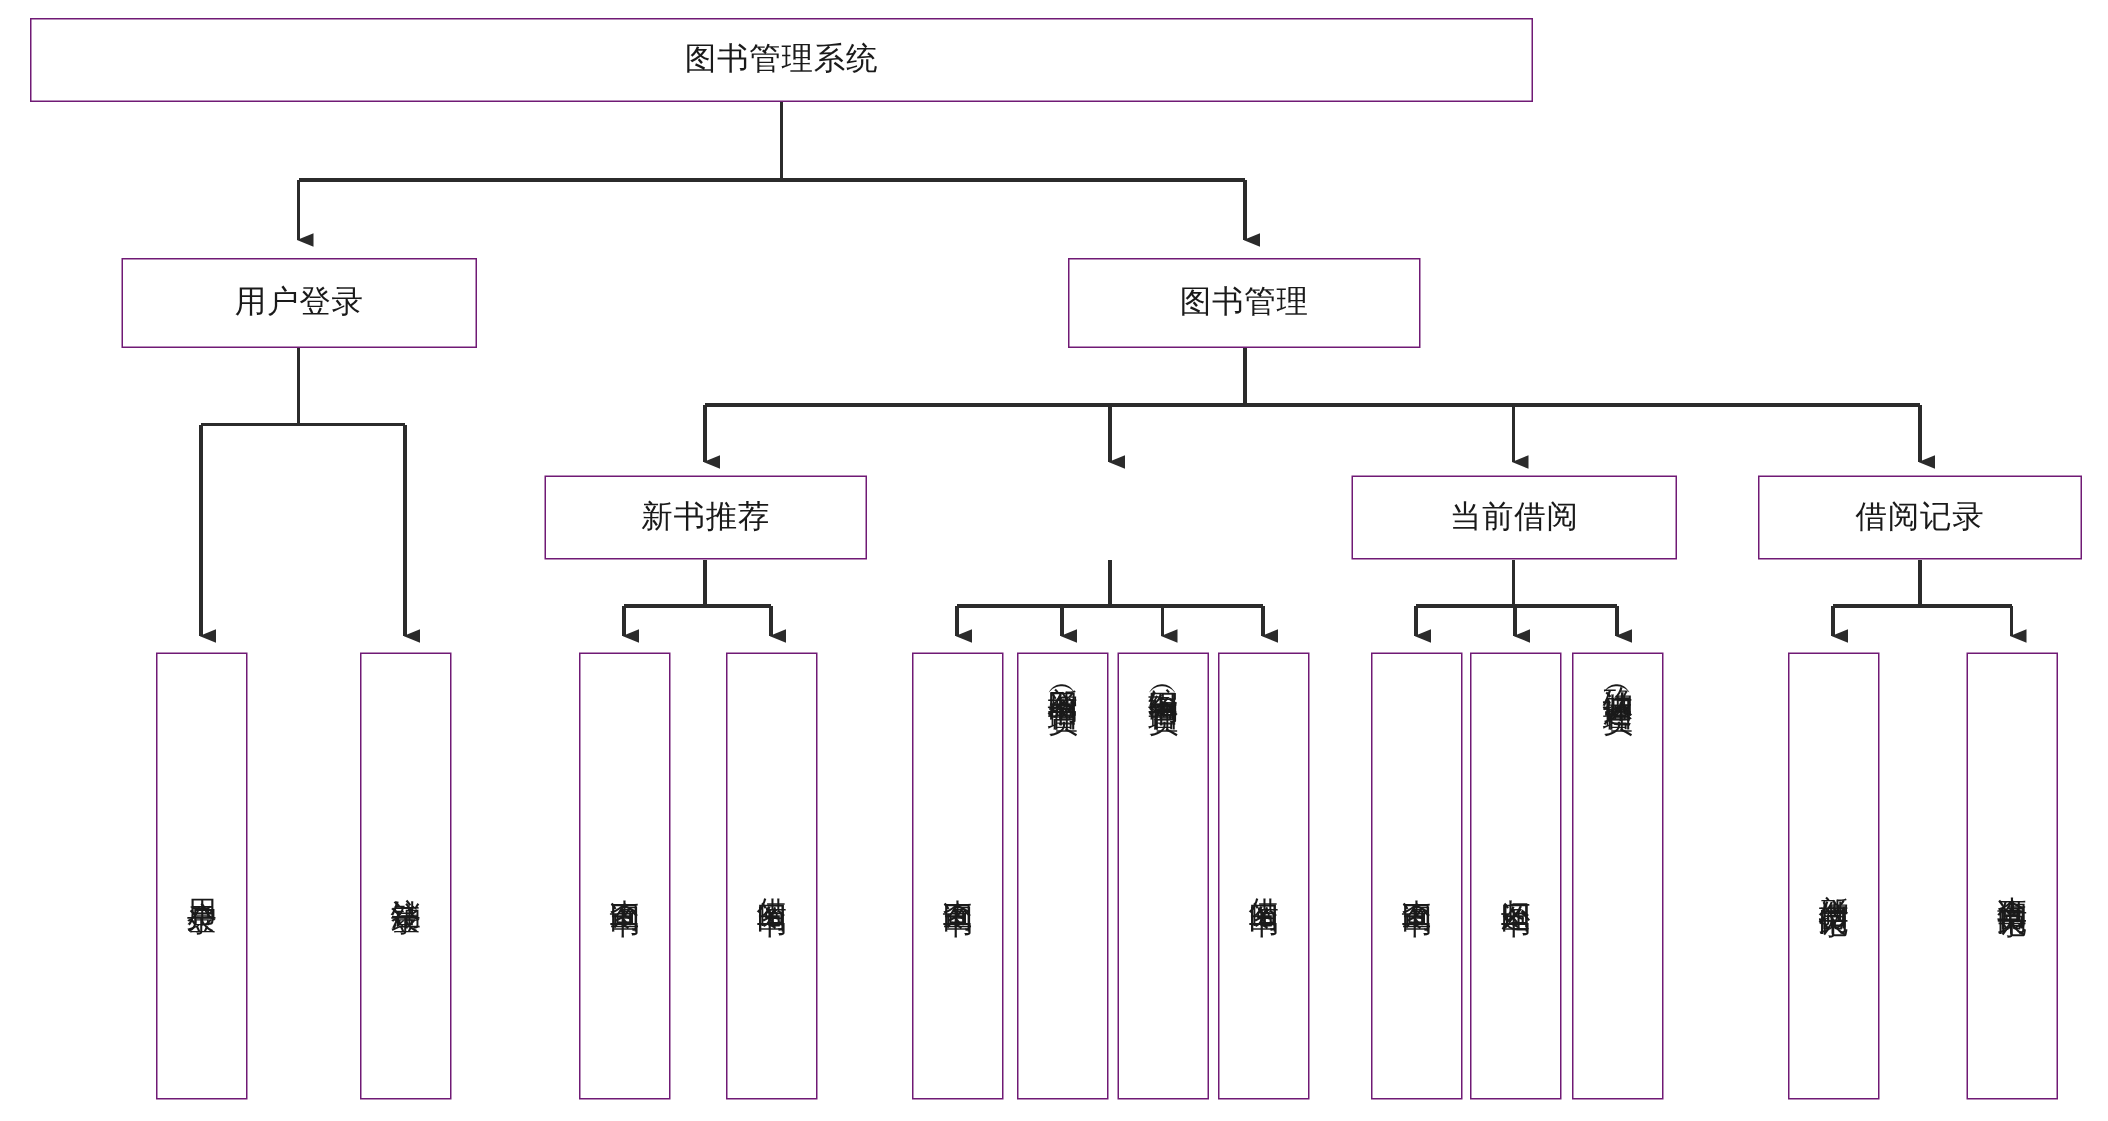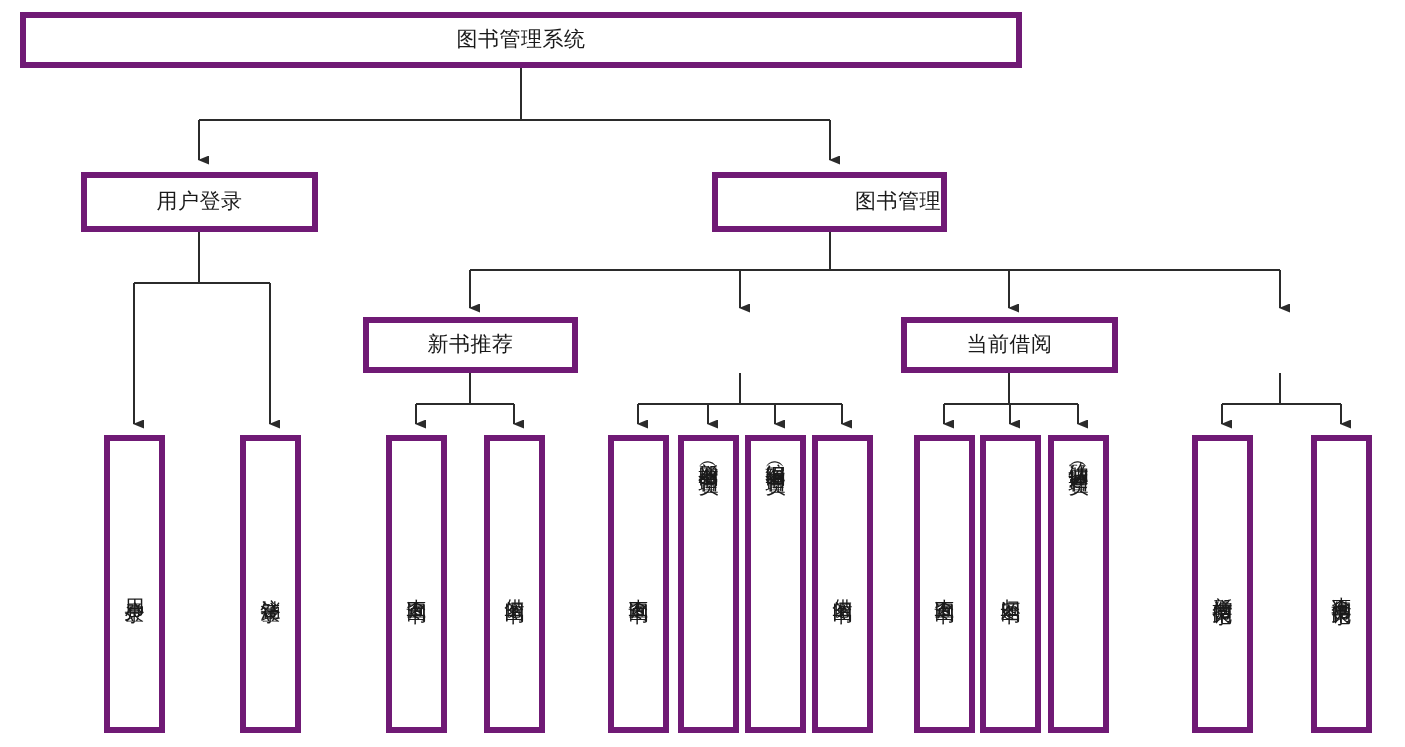--- a/index.html
+++ b/index.html
@@ -15,21 +15,21 @@
     position: relative;
     width: 1405px;
     height: 747px;
     background: #ffffff;
     overflow: hidden;
   }
   .node-box {
     position: absolute;
     box-sizing: border-box;
     background: #ffffff;
-    border: 6px solid #701a75;
+    border: 1px solid #701a75;
     display: flex;
     align-items: center;
     justify-content: center;
     overflow: hidden;
   }
   .node-label-h {
     font-size: 21px;
     color: #1a1a1a;
     line-height: 1.1;
     white-space: nowrap;
@@ -125,33 +125,36 @@
   </svg>
 
   <div class="node-box" style="left:20px; top:12px; width:1002px; height:56px;">
     <span class="node-label-h">图书管理系统</span>
   </div>
 
   <div class="node-box" style="left:81px; top:172px; width:237px; height:60px;">
     <span class="node-label-h">用户登录</span>
   </div>
 
-  <div class="node-box" style="left:712px; top:172px; width:235px; height:60px;justify-content:flex-end;">
+  <div class="node-box" style="left:712px; top:172px; width:235px; height:60px;">
     <span class="node-label-h">图书管理</span>
   </div>
 
   <div class="node-box" style="left:363px; top:317px; width:215px; height:56px;">
     <span class="node-label-h">新书推荐</span>
   </div>
 
 
   <div class="node-box" style="left:901px; top:317px; width:217px; height:56px;">
     <span class="node-label-h">当前借阅</span>
   </div>
 
+  <div class="node-box" style="left:1172px; top:317px; width:216px; height:56px;">
+    <span class="node-label-h">借阅记录</span>
+  </div>
 
   <div class="node-box leaf-box leaf-box-mid" style="left:104px; top:435px; width:61px; height:298px;">
     <span class="node-label-v">用户登录</span>
   </div>
 
   <div class="node-box leaf-box leaf-box-mid" style="left:240px; top:435px; width:61px; height:298px;">
     <span class="node-label-v">注销登录</span>
   </div>
 
   <div class="node-box leaf-box leaf-box-mid" style="left:386px; top:435px; width:61px; height:298px;">

